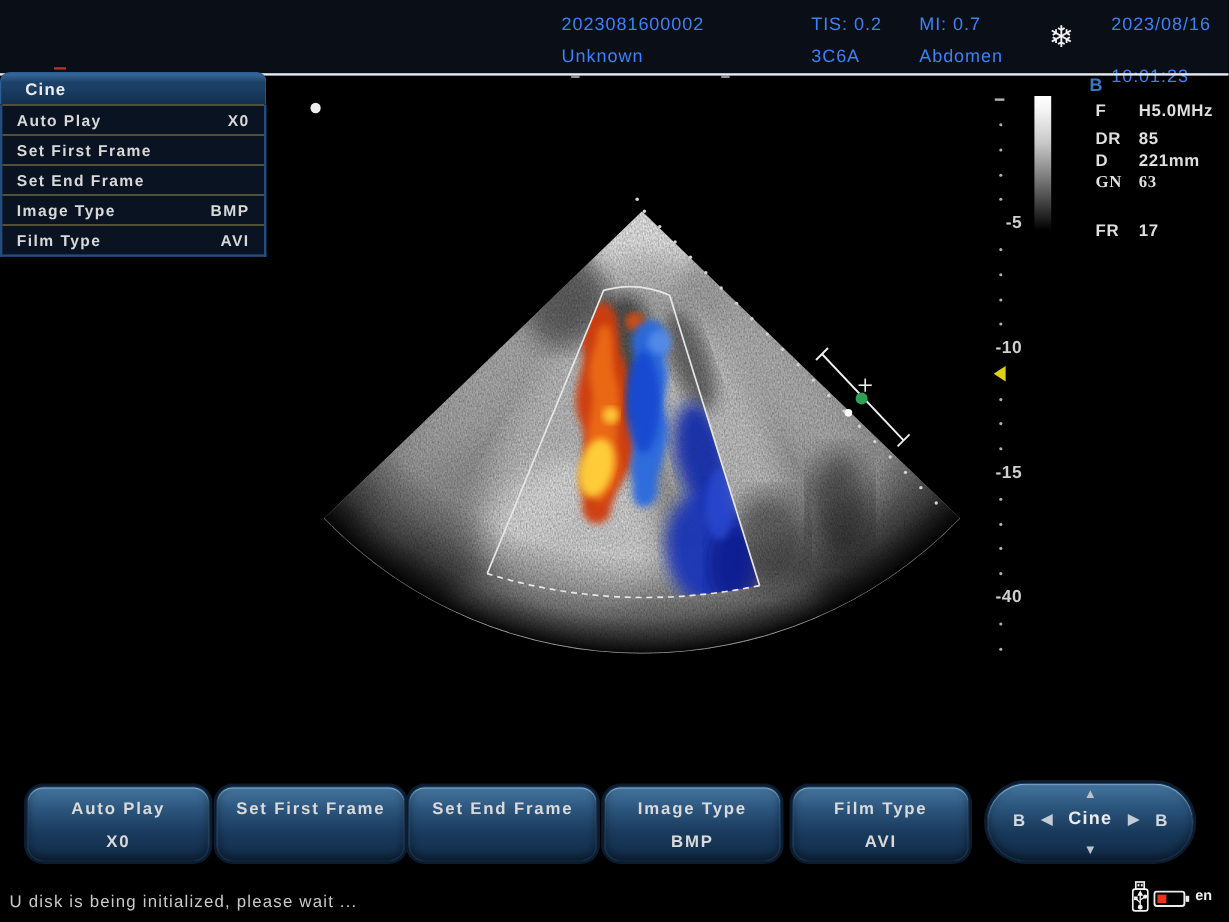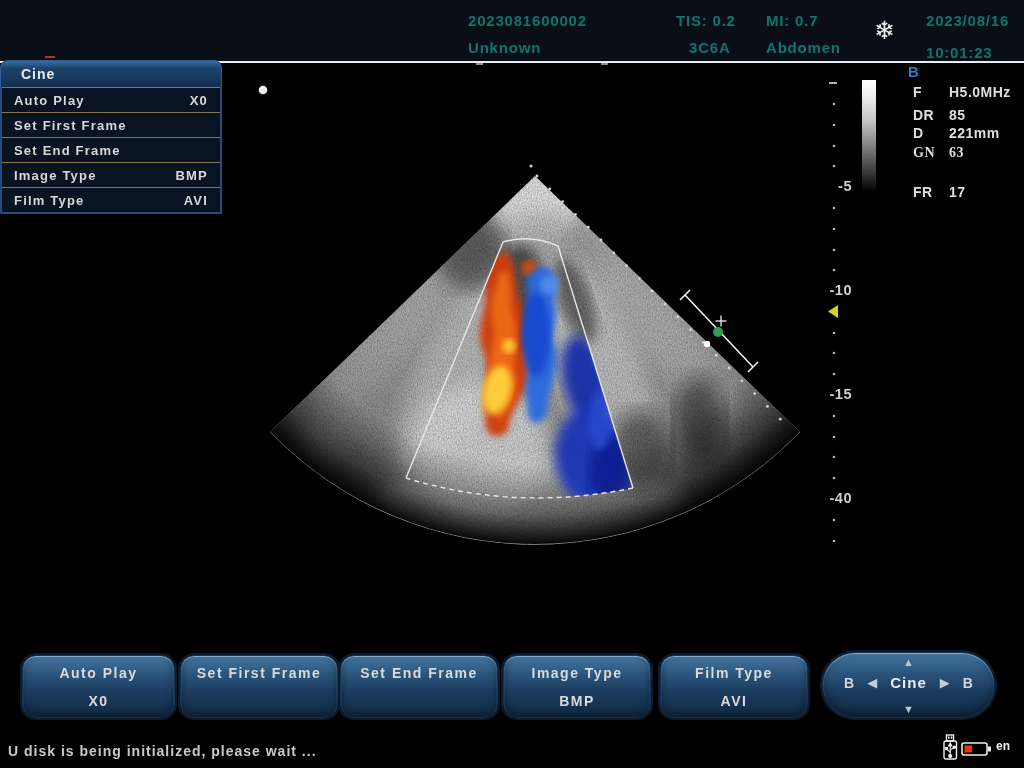--- a/index.html
+++ b/index.html
@@ -1,20 +1,20 @@
 <!DOCTYPE html>
 <html><head>
 <meta charset="utf-8">
 <style>
   html,body{margin:0;padding:0;background:#000;}
   #screen{position:relative;width:1024px;height:768px;background:#000;overflow:hidden;
           font-family:"Liberation Sans",sans-serif;}
   
   .topbar{position:absolute;left:0;top:0;width:1024px;height:61px;background:#0a0e17;z-index:5;}
-  .tb-txt{position:absolute;font-size:15px;font-weight:700;letter-spacing:.8px;color:#0f766e;white-space:nowrap;}
+  .tb-txt{position:absolute;font-size:15px;font-weight:400;letter-spacing:.8px;color:#3b82f6;white-space:nowrap;}
   .snow{position:absolute;left:874px;top:16px;font-size:25px;color:#f2f2f2;font-weight:400;}
   .divider{position:absolute;left:0;top:61px;width:1024px;height:2px;background:#e7ecf4;z-index:6;}
   .red-dash{position:absolute;left:45px;top:56px;width:10px;height:2px;background:#b92f2f;z-index:7;}
   
   .menu{position:absolute;left:0;top:60px;width:222px;z-index:10;}
   .menu-header{height:27px;border:1px solid #2d5f94;border-bottom:none;border-radius:8px 8px 0 0;
       background:linear-gradient(180deg,#3a6c9f 0%,#23497274 30%,#1c3f66 45%,#122f4f 100%);
       background-color:#16395d;line-height:27px;padding-left:20px;
       font-size:14px;font-weight:700;letter-spacing:1px;color:#ebebeb;box-sizing:border-box;}
   .menu-items{background:#0a1322;border-left:2px solid #224d7c;border-right:2px solid #224d7c;
@@ -45,21 +45,21 @@
       border:1px solid #15334f;
       box-shadow:inset 0 1px 1px rgba(160,200,235,.75), inset 0 -3px 8px rgba(0,0,0,.45), 0 0 0 2px #0c1c2e;}
   .pill-row{position:absolute;left:0;right:0;top:21px;display:flex;justify-content:center;
       align-items:center;gap:13px;}
   .pill-b{font-size:14px;font-weight:700;color:#d2d8de;cursor:pointer;}
   .pill-arrow{font-size:13px;color:#c3cdd7;cursor:pointer;line-height:1;}
   .pill-center{font-size:15px;font-weight:700;letter-spacing:1px;color:#ececec;}
   .pill-up{position:absolute;left:0;right:0;top:3px;text-align:center;font-size:11px;color:#b9c3cd;cursor:pointer;}
   .pill-dn{position:absolute;left:0;right:0;bottom:2px;text-align:center;font-size:11px;color:#b9c3cd;cursor:pointer;}
   
-  .status-msg{position:absolute;left:8px;top:743px;font-size:14px;font-weight:700;letter-spacing:1px;color:#c9c9c9;}
+  .status-msg{position:absolute;left:8px;top:743px;font-size:14px;font-weight:400;letter-spacing:1px;color:#c9c9c9;}
   .lang{position:absolute;left:996px;top:739px;font-size:12px;font-weight:700;color:#efefef;}
   .icon-abs{position:absolute;}
   svg{display:block;}
 </style>
 </head>
 <body>
 
 <div id="screen">
 
   <svg width="1024" height="768" viewBox="0 0 1024 768" style="position:absolute;left:0;top:0;z-index:1;">
@@ -214,26 +214,26 @@
         <circle cx="834" cy="541" r="1.3"></circle>
     </g>
 
     <polygon points="838,305 838,318 828,311.5" fill="#ddd21a"></polygon>
   </svg>
 
   <div class="topbar">
     <div class="tb-txt" style="left:468px;top:12px;">2023081600002</div>
     <div class="tb-txt" style="left:468px;top:39px;">Unknown</div>
     <div class="tb-txt" style="left:676px;top:12px;">TIS: 0.2</div>
-    <div class="tb-txt" style="left:676px;top:39px;margin-left:13px;">3C6A</div>
+    <div class="tb-txt" style="left:676px;top:39px;">3C6A</div>
     <div class="tb-txt" style="left:766px;top:12px;">MI: 0.7</div>
     <div class="tb-txt" style="left:766px;top:39px;">Abdomen</div>
     <div class="snow">❄</div>
     <div class="tb-txt" style="left:926px;top:12px;">2023/08/16</div>
-    <div class="tb-txt" style="left:926px;top:44px;">10:01:23</div>
+    <div class="tb-txt" style="left:926px;top:55px;">10:01:23</div>
   </div>
   <div class="divider"></div>
   <div class="red-dash"></div>
 
   <div class="menu">
     <div class="menu-header">Cine</div>
     <div class="menu-items">
       <div class="menu-item">
         <span>Auto Play</span>
         <span>X0</span>

